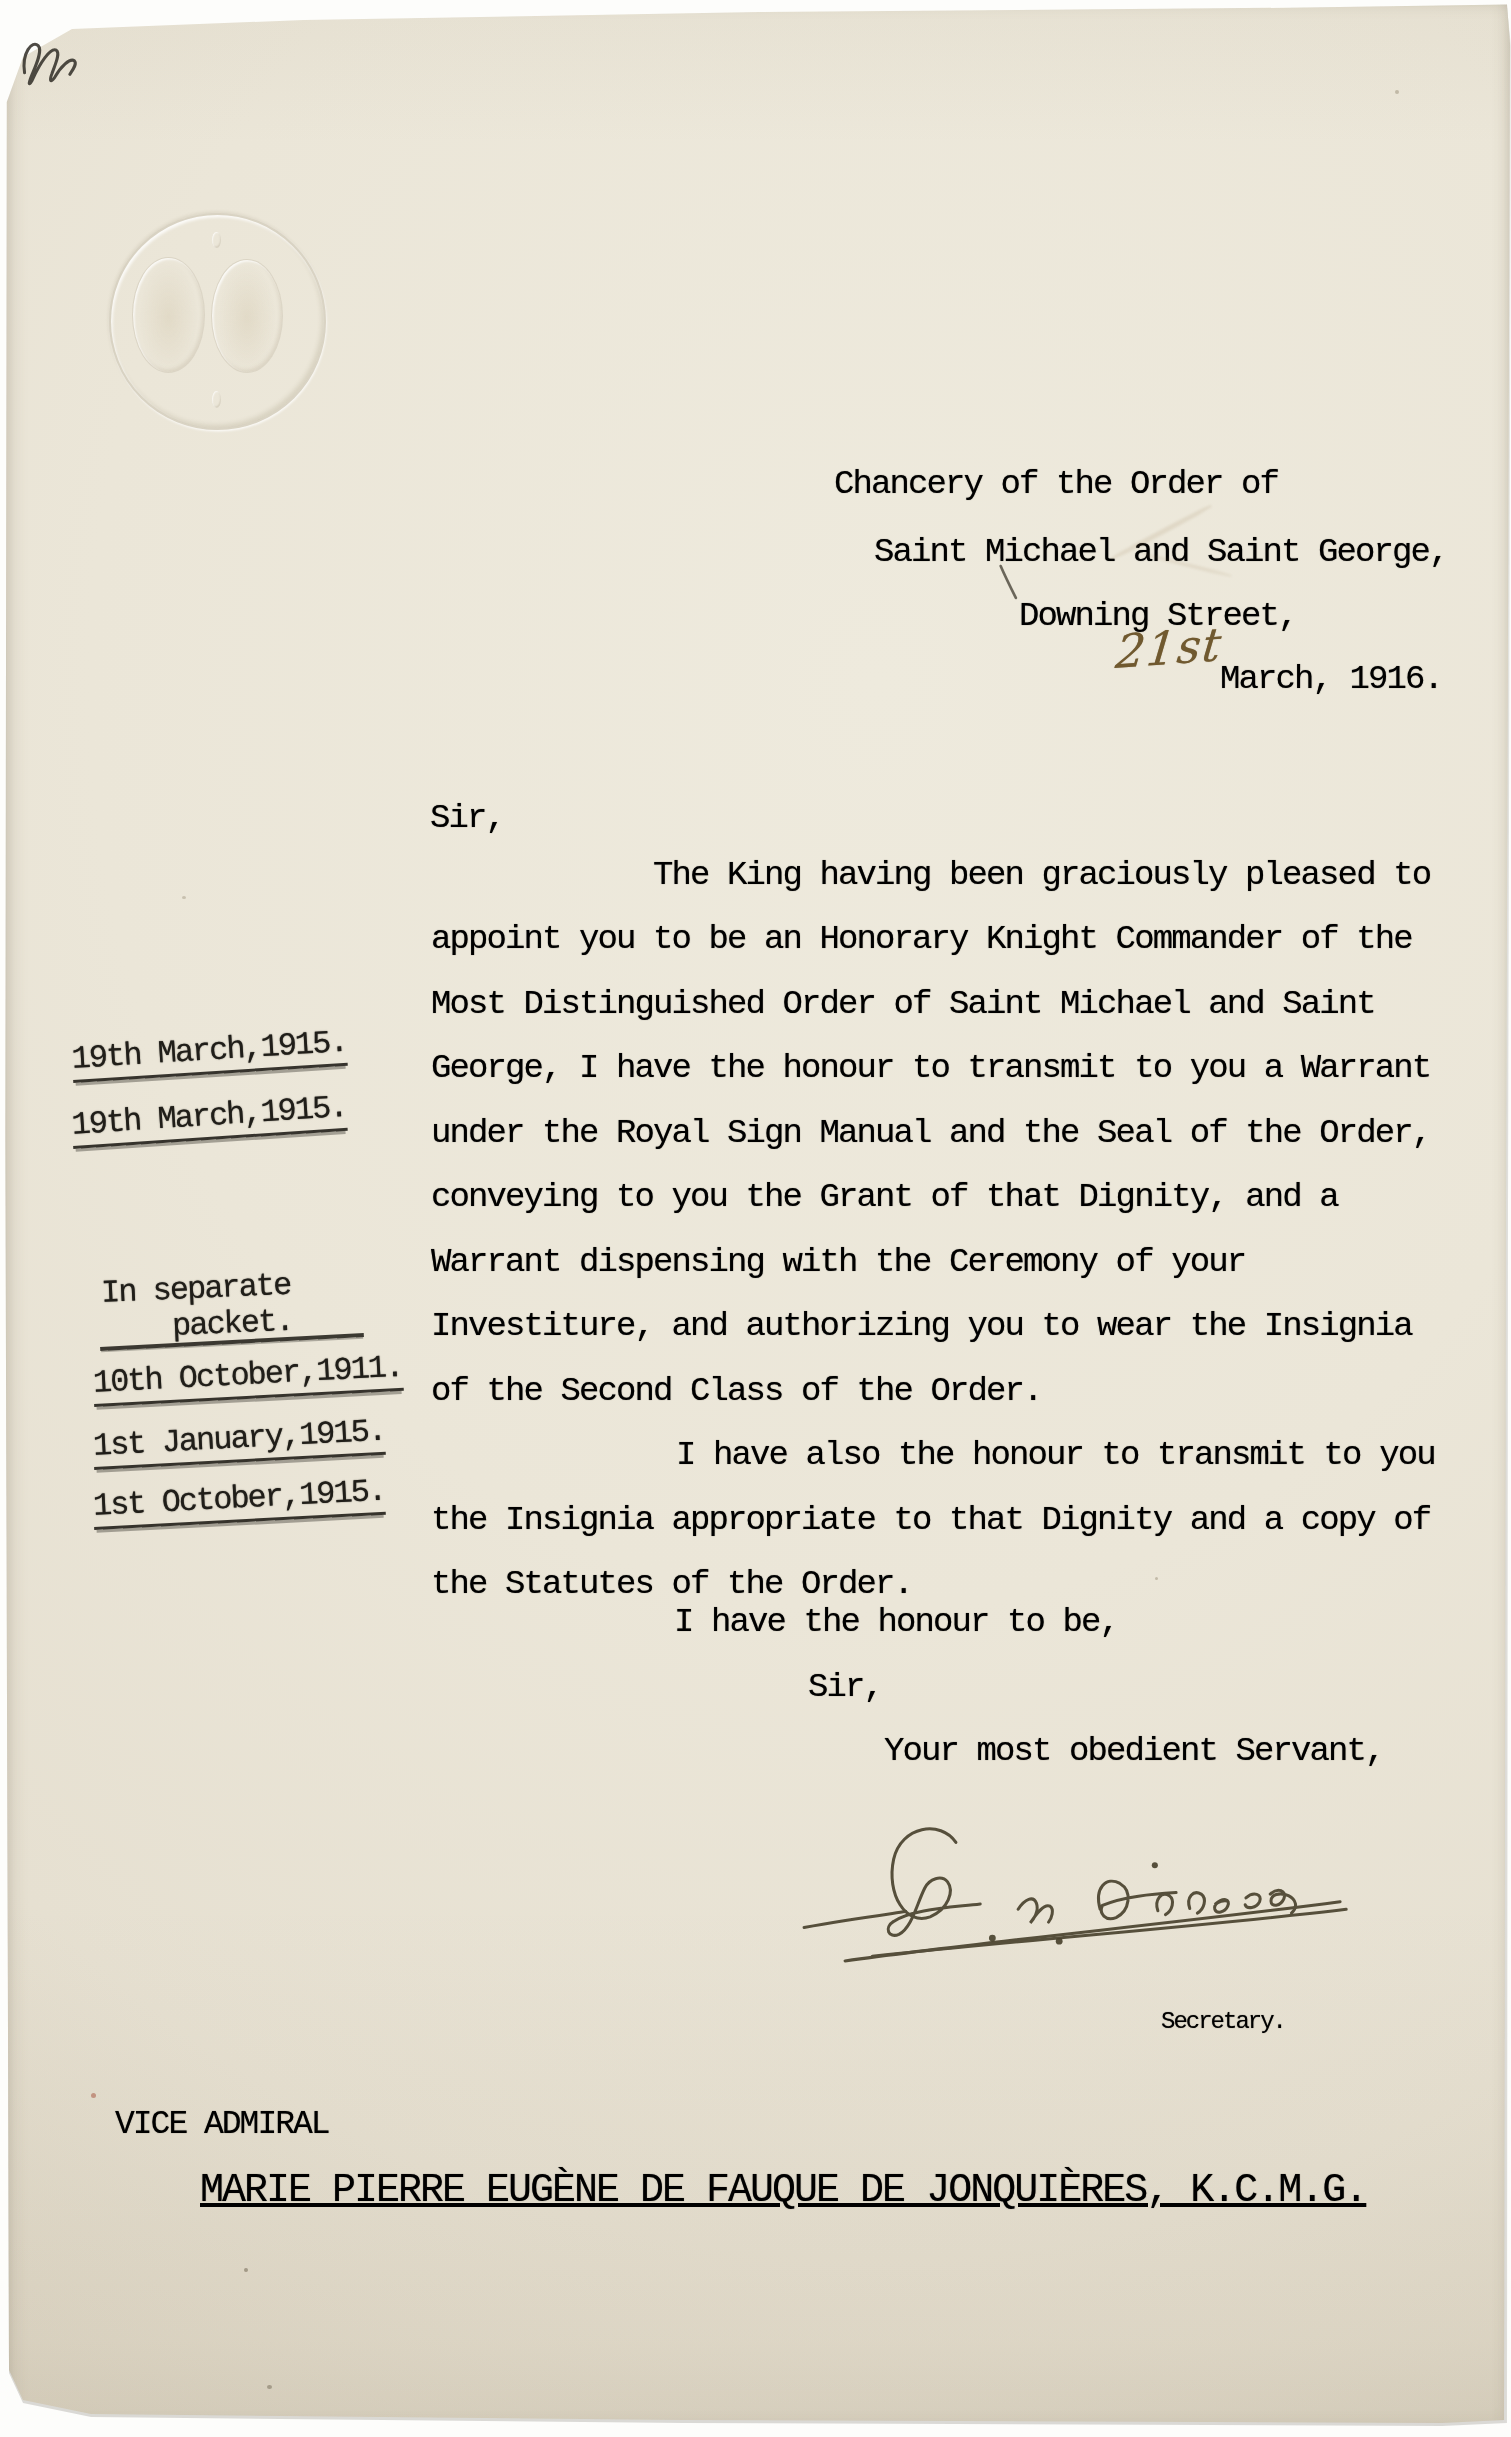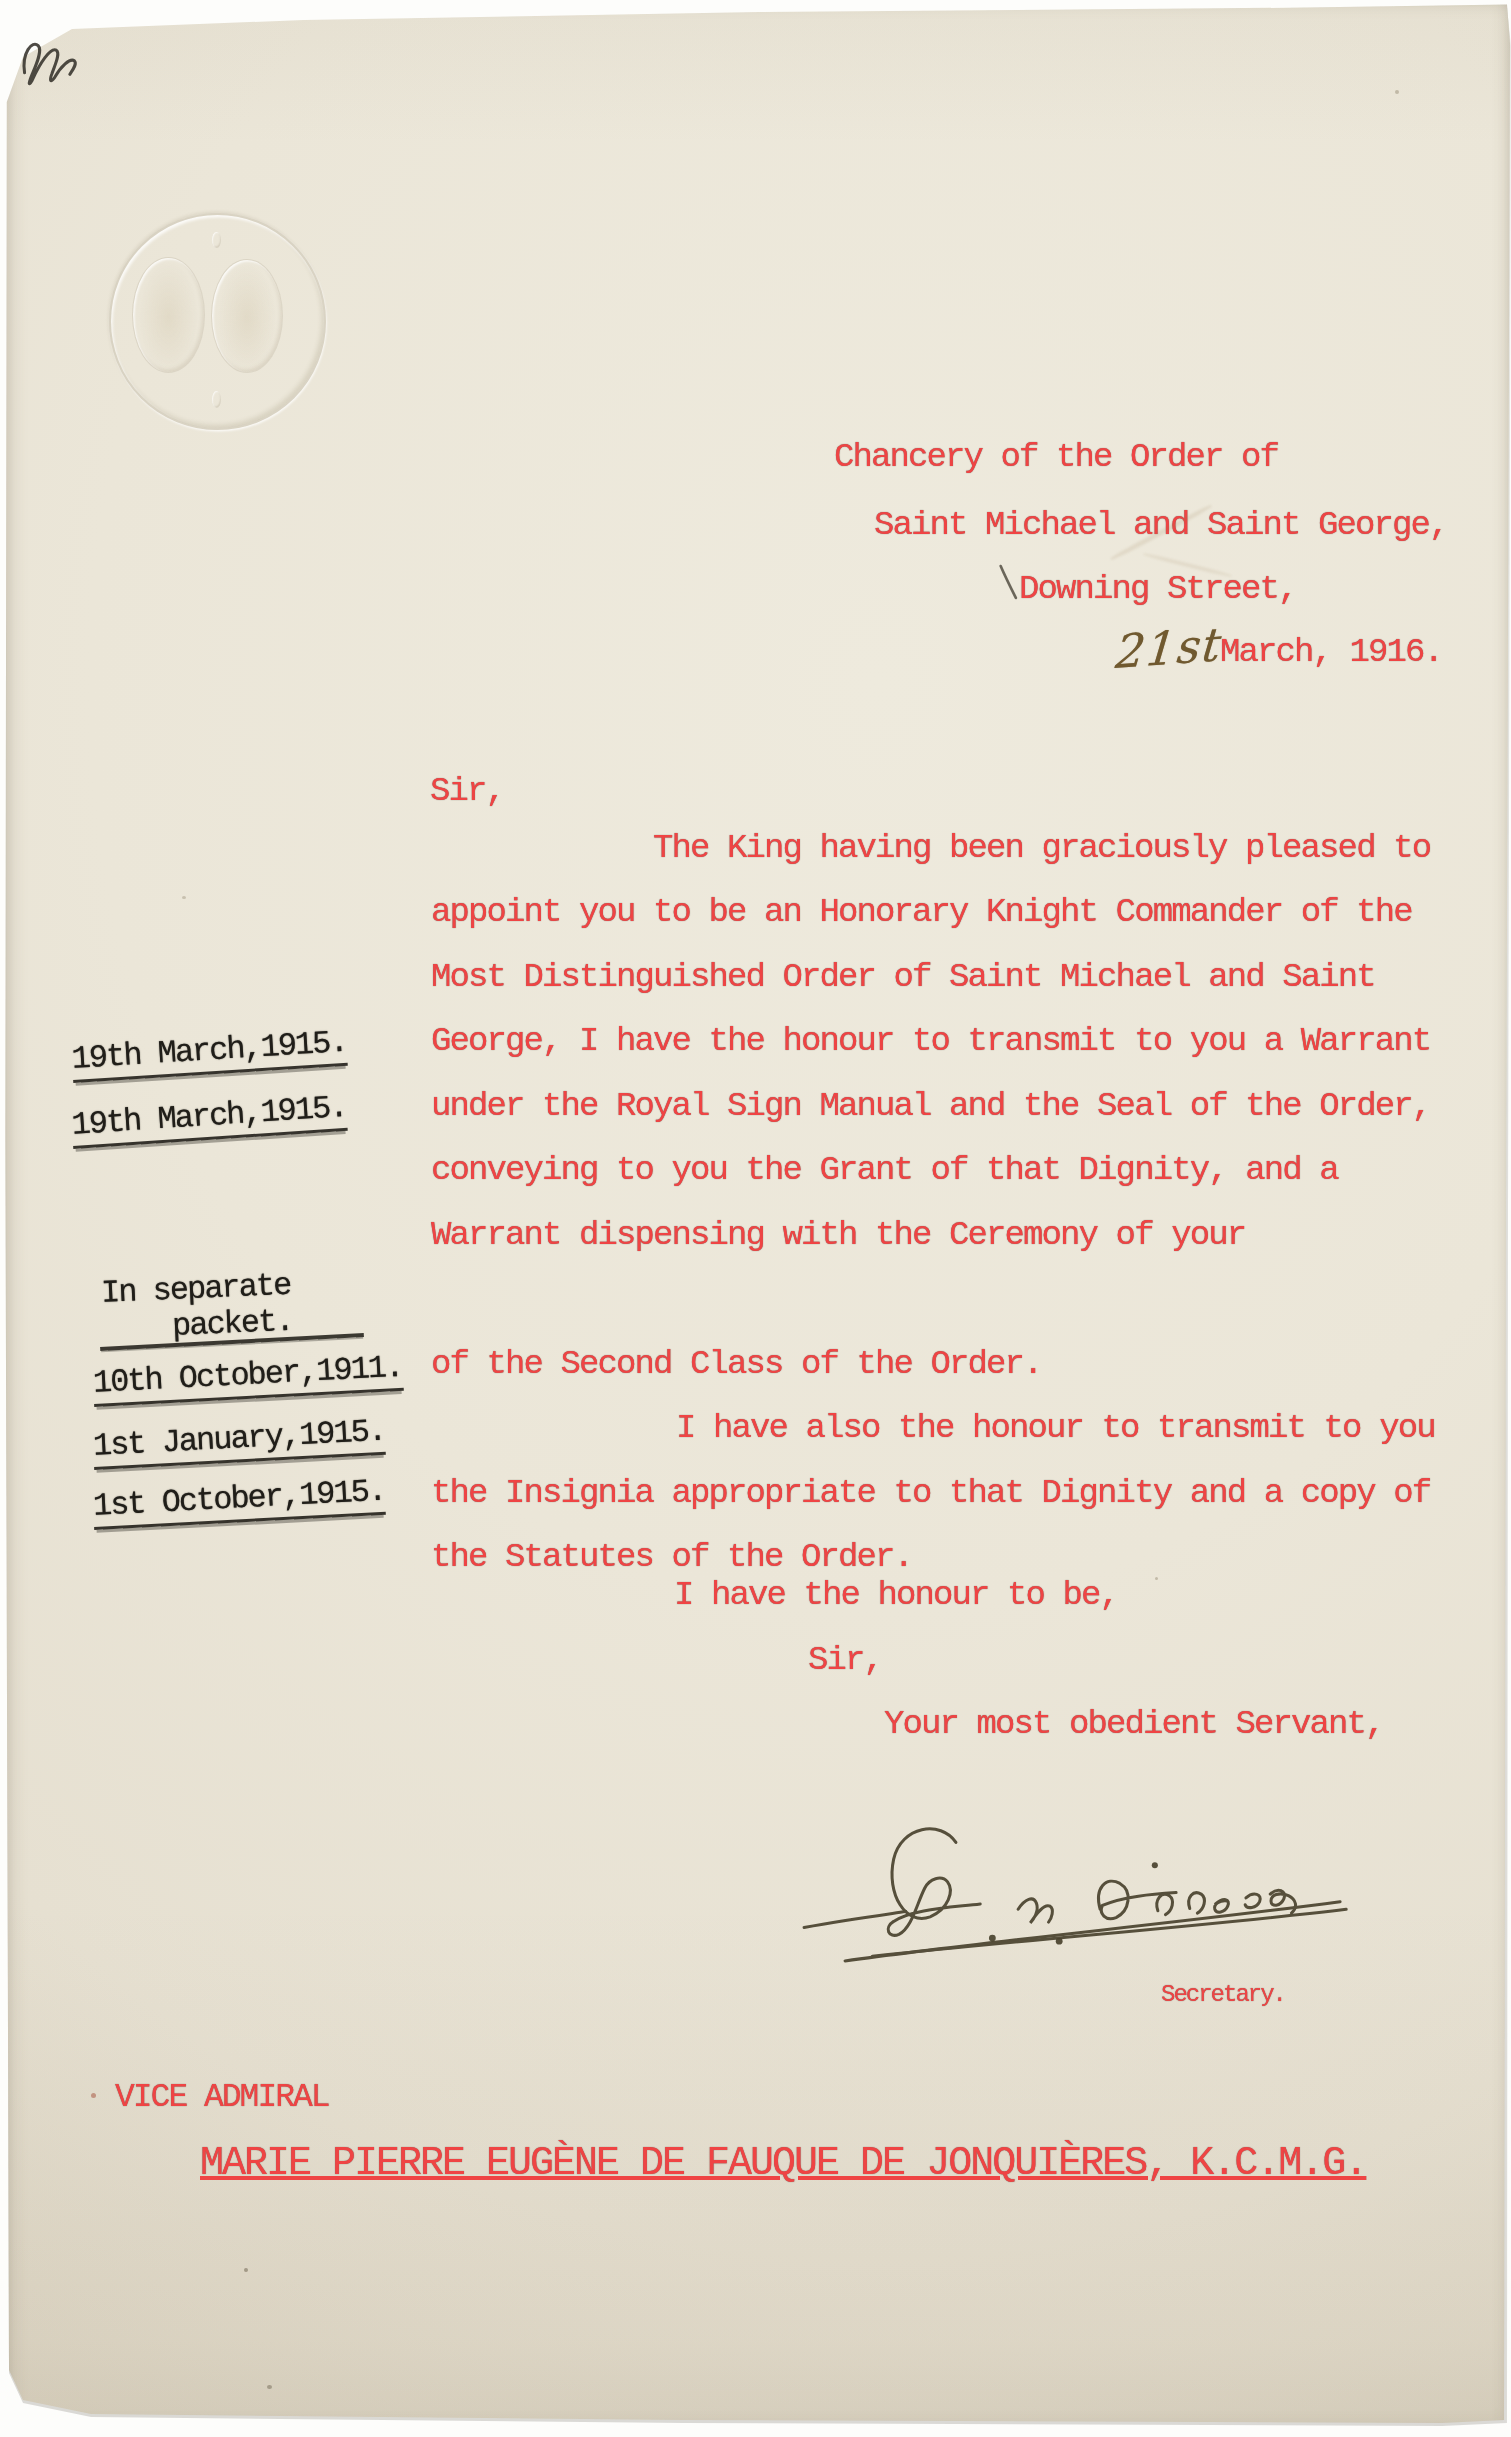--- a/index.html
+++ b/index.html
@@ -14,22 +14,22 @@
       linear-gradient(to bottom,rgba(130,115,85,0.05) 0%,rgba(0,0,0,0) 6%,rgba(0,0,0,0) 78%,rgba(125,105,70,0.07) 96%,rgba(110,92,60,0.12) 100%),
       radial-gradient(130% 95% at 58% 28%, #eeeadd 0%, #ebe6d8 40%, #e6e0d1 68%, #ddd6c5 88%, #d3cbb8 100%);
     box-shadow:inset 16.7px 0 23px -15px rgba(95,85,62,0.45),
                inset -12px 0 20px -13.7px rgba(95,85,62,0.30),
                inset 0 -13.7px 26px -15px rgba(95,85,62,0.40),
                inset 0 12px 20px -13.7px rgba(120,108,80,0.28);
     clip-path:polygon(72px 29px,304px 20px,759px 12px,1305px 7.6px,1507px 4.6px,1510px 43px,1506px 1214px,1504px 2420px,1442px 2423px,683px 2420px,91px 2414px,23px 2400px,9px 2370px,5.3px 1138px,6.8px 102px,23px 57px);}
 
   
   .typed{position:absolute;font-family:"Liberation Mono",monospace;
-    font-size:34px;letter-spacing:-1.9px;line-height:1.1;color:#ef4444;
-    white-space:pre;text-shadow:0 0 1px rgba(46,44,39,0.72);}
+    font-size:34px;letter-spacing:-1.9px;line-height:1.1;color:#000000;
+    white-space:pre;text-shadow:0 0 1px rgba(46,44,39,0.72);margin-top:27px;}
   .typed.small{font-size:24px;letter-spacing:-2px;}
   .margin-note{font-family:"Liberation Mono",monospace;font-size:32px;letter-spacing:-2px;
     color:#201e19;white-space:pre;text-shadow:0 0 1.2px rgba(25,23,18,0.8);
     position:absolute;transform-origin:left bottom;}
   .margin-note .ul{border-bottom:3.8px solid rgba(28,26,20,0.88);padding-bottom:2.3px;
     box-shadow:0 5.3px 0 -2.3px rgba(28,26,20,0.35);}
 
   .hand-date{position:absolute;font-family:"DejaVu Serif",serif;font-style:italic;
     font-size:46px;color:#70592f;transform:rotate(-4deg) skewX(-10deg);
     letter-spacing:1.5px;text-shadow:0 0 0.8px rgba(112,89,47,0.6);}
@@ -88,20 +88,21 @@
 
   <div class="typed" style="left:430px;top:773px;">Sir,</div>
 
   <div class="typed" style="left:653px;top:830px;">The King having been graciously pleased to</div>
   <div class="typed" style="left:431px;top:894px;">appoint you to be an Honorary Knight Commander of the</div>
   <div class="typed" style="left:431px;top:959px;">Most Distinguished Order of Saint Michael and Saint</div>
   <div class="typed" style="left:431px;top:1023px;">George, I have the honour to transmit to you a Warrant</div>
   <div class="typed" style="left:431px;top:1088px;">under the Royal Sign Manual and the Seal of the Order,</div>
   <div class="typed" style="left:431px;top:1152px;">conveying to you the Grant of that Dignity, and a</div>
   <div class="typed" style="left:431px;top:1217px;">Warrant dispensing with the Ceremony of your</div>
+  <div class="typed" style="left:431px;top:1281px;">Investiture, and authorizing you to wear the Insignia</div>
   <div class="typed" style="left:431px;top:1346px;text-align:right;">of the Second Class of the Order.</div>
 
   <div class="typed" style="left:676px;top:1410px;">I have also the honour to transmit to you</div>
   <div class="typed" style="left:431px;top:1475px;">the Insignia appropriate to that Dignity and a copy of</div>
   <div class="typed" style="left:431px;top:1539px;">the Statutes of the Order.</div>
 
   <div class="margin-note" style="left:73px;top:1041px;transform:rotate(-3.6deg);"><span class="ul">19th March,1915.</span></div>
   <div class="margin-note" style="left:73px;top:1107px;transform:rotate(-3.8deg);"><span class="ul">19th March,1915.</span></div>
 
   <div class="margin-note" style="left:102px;top:1275px;transform:rotate(-2.5deg);">In separate</div>

